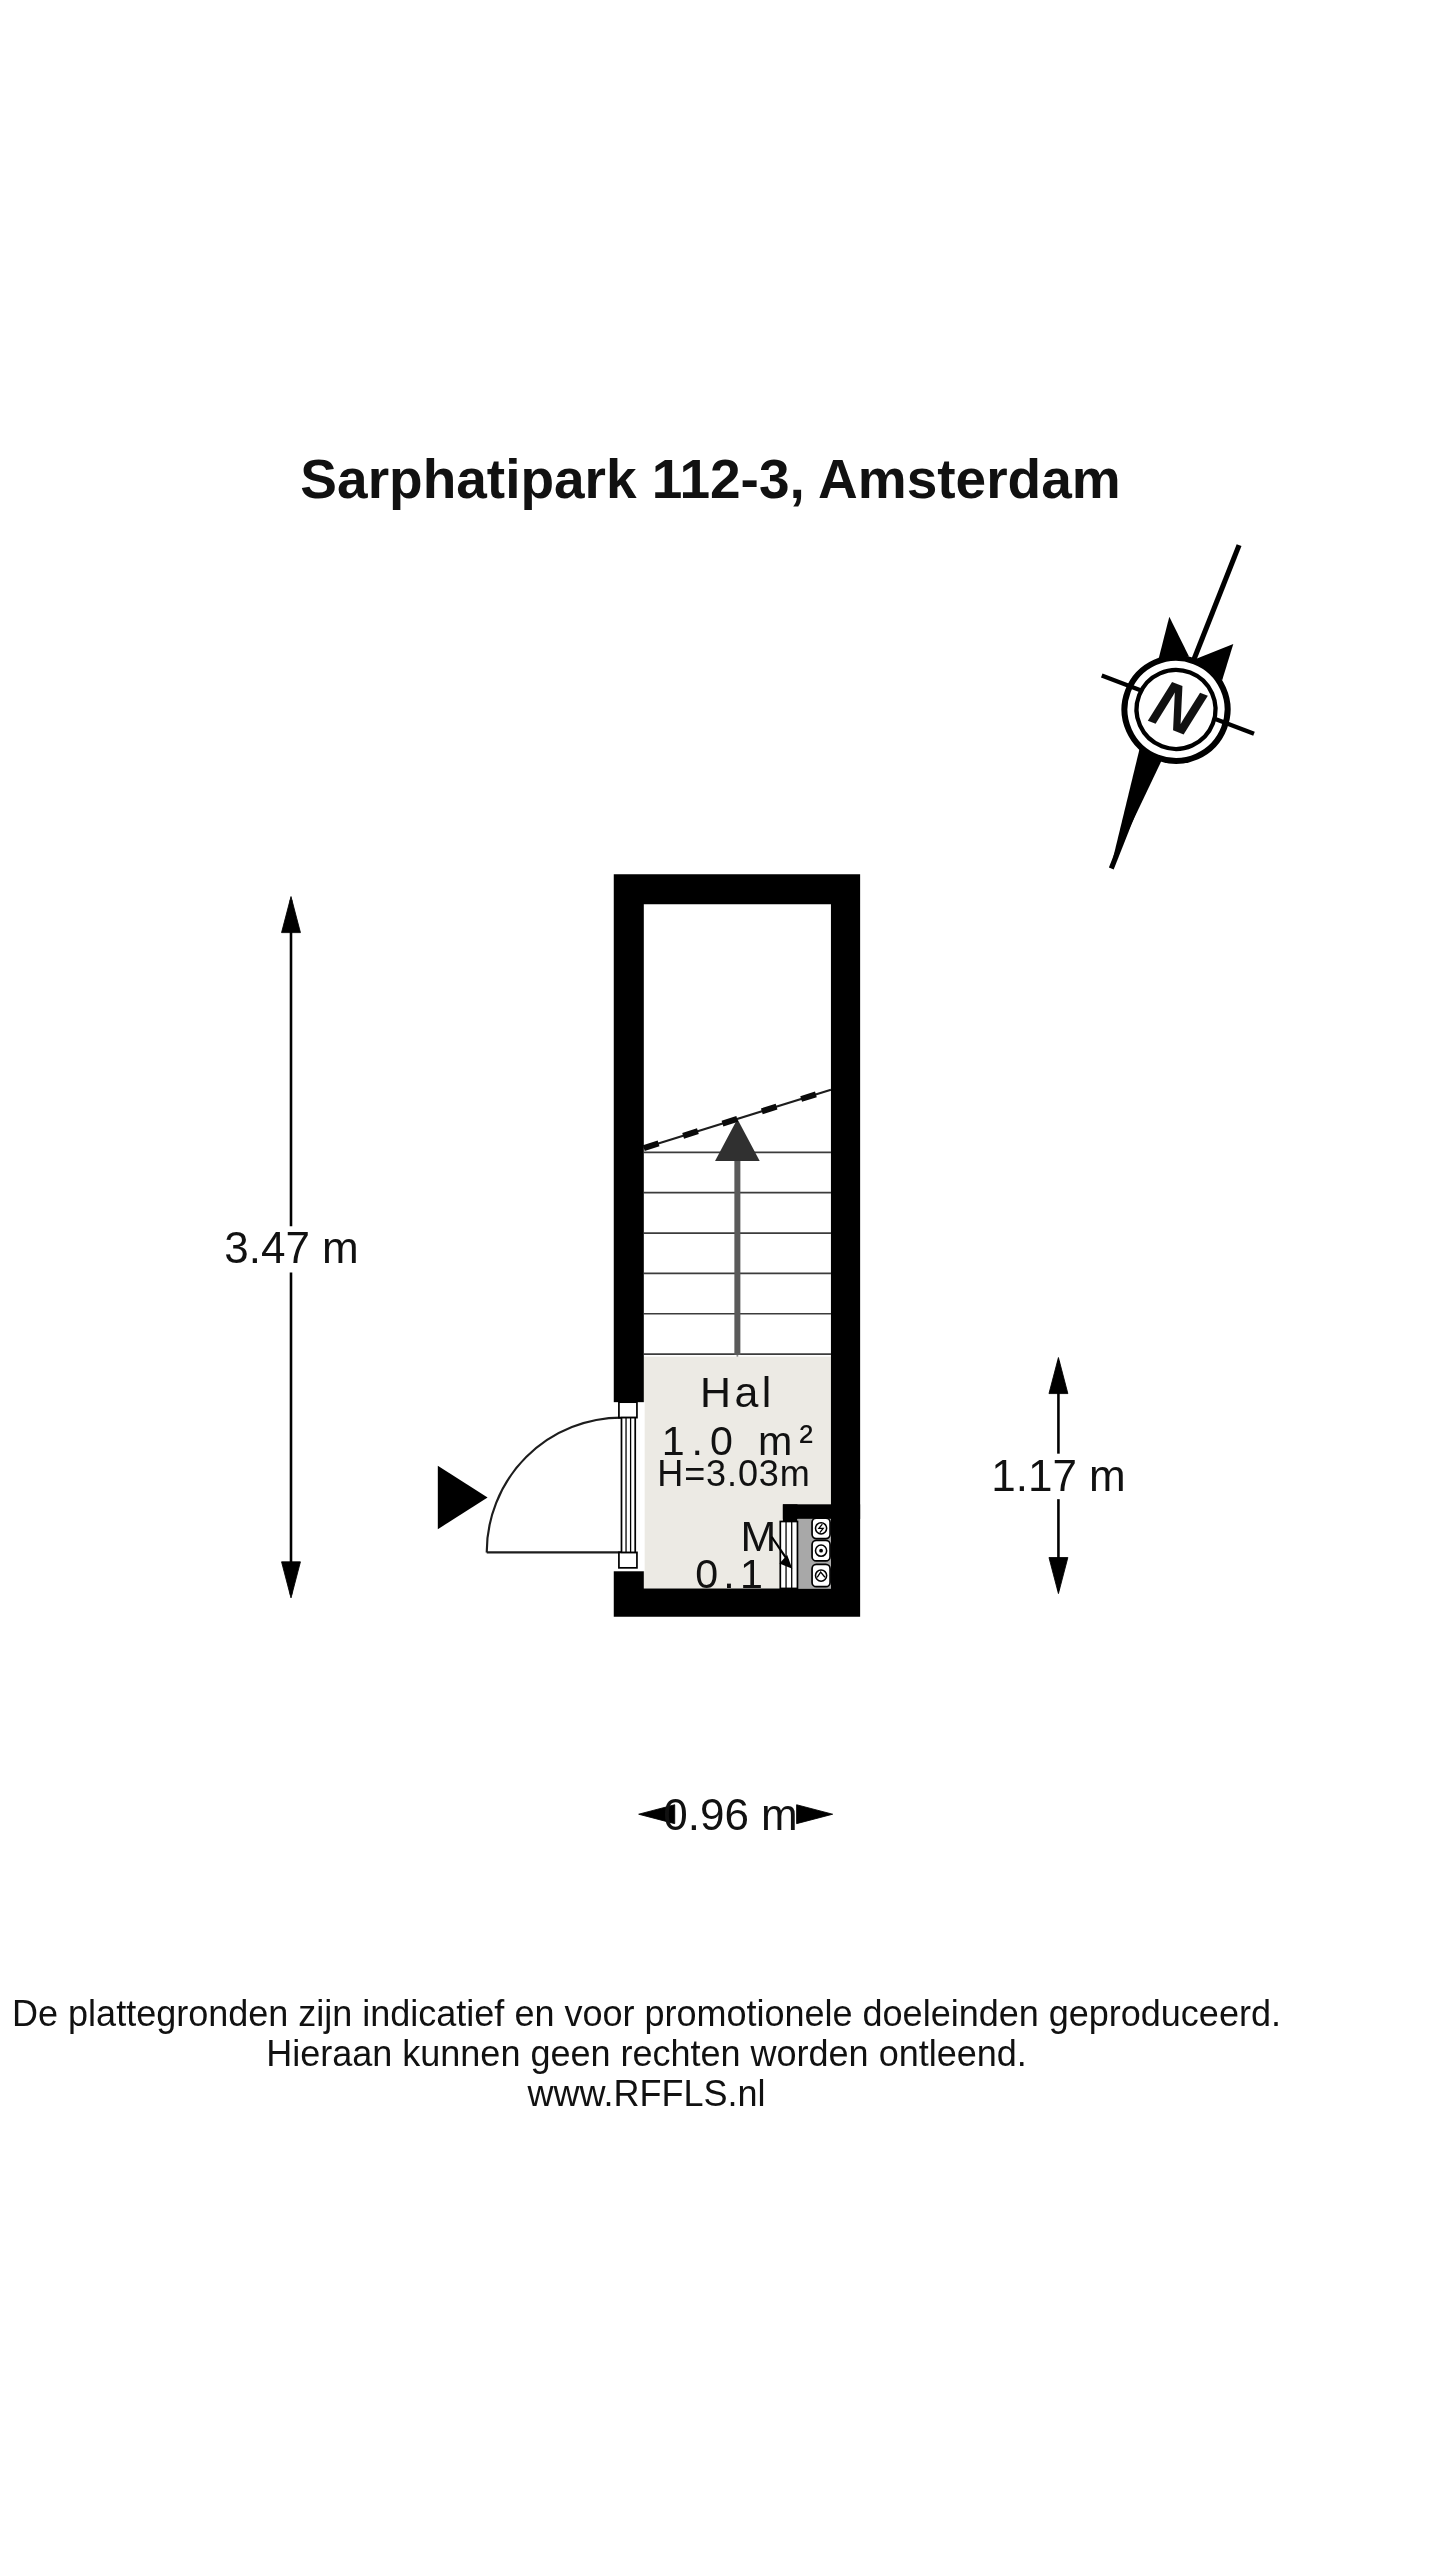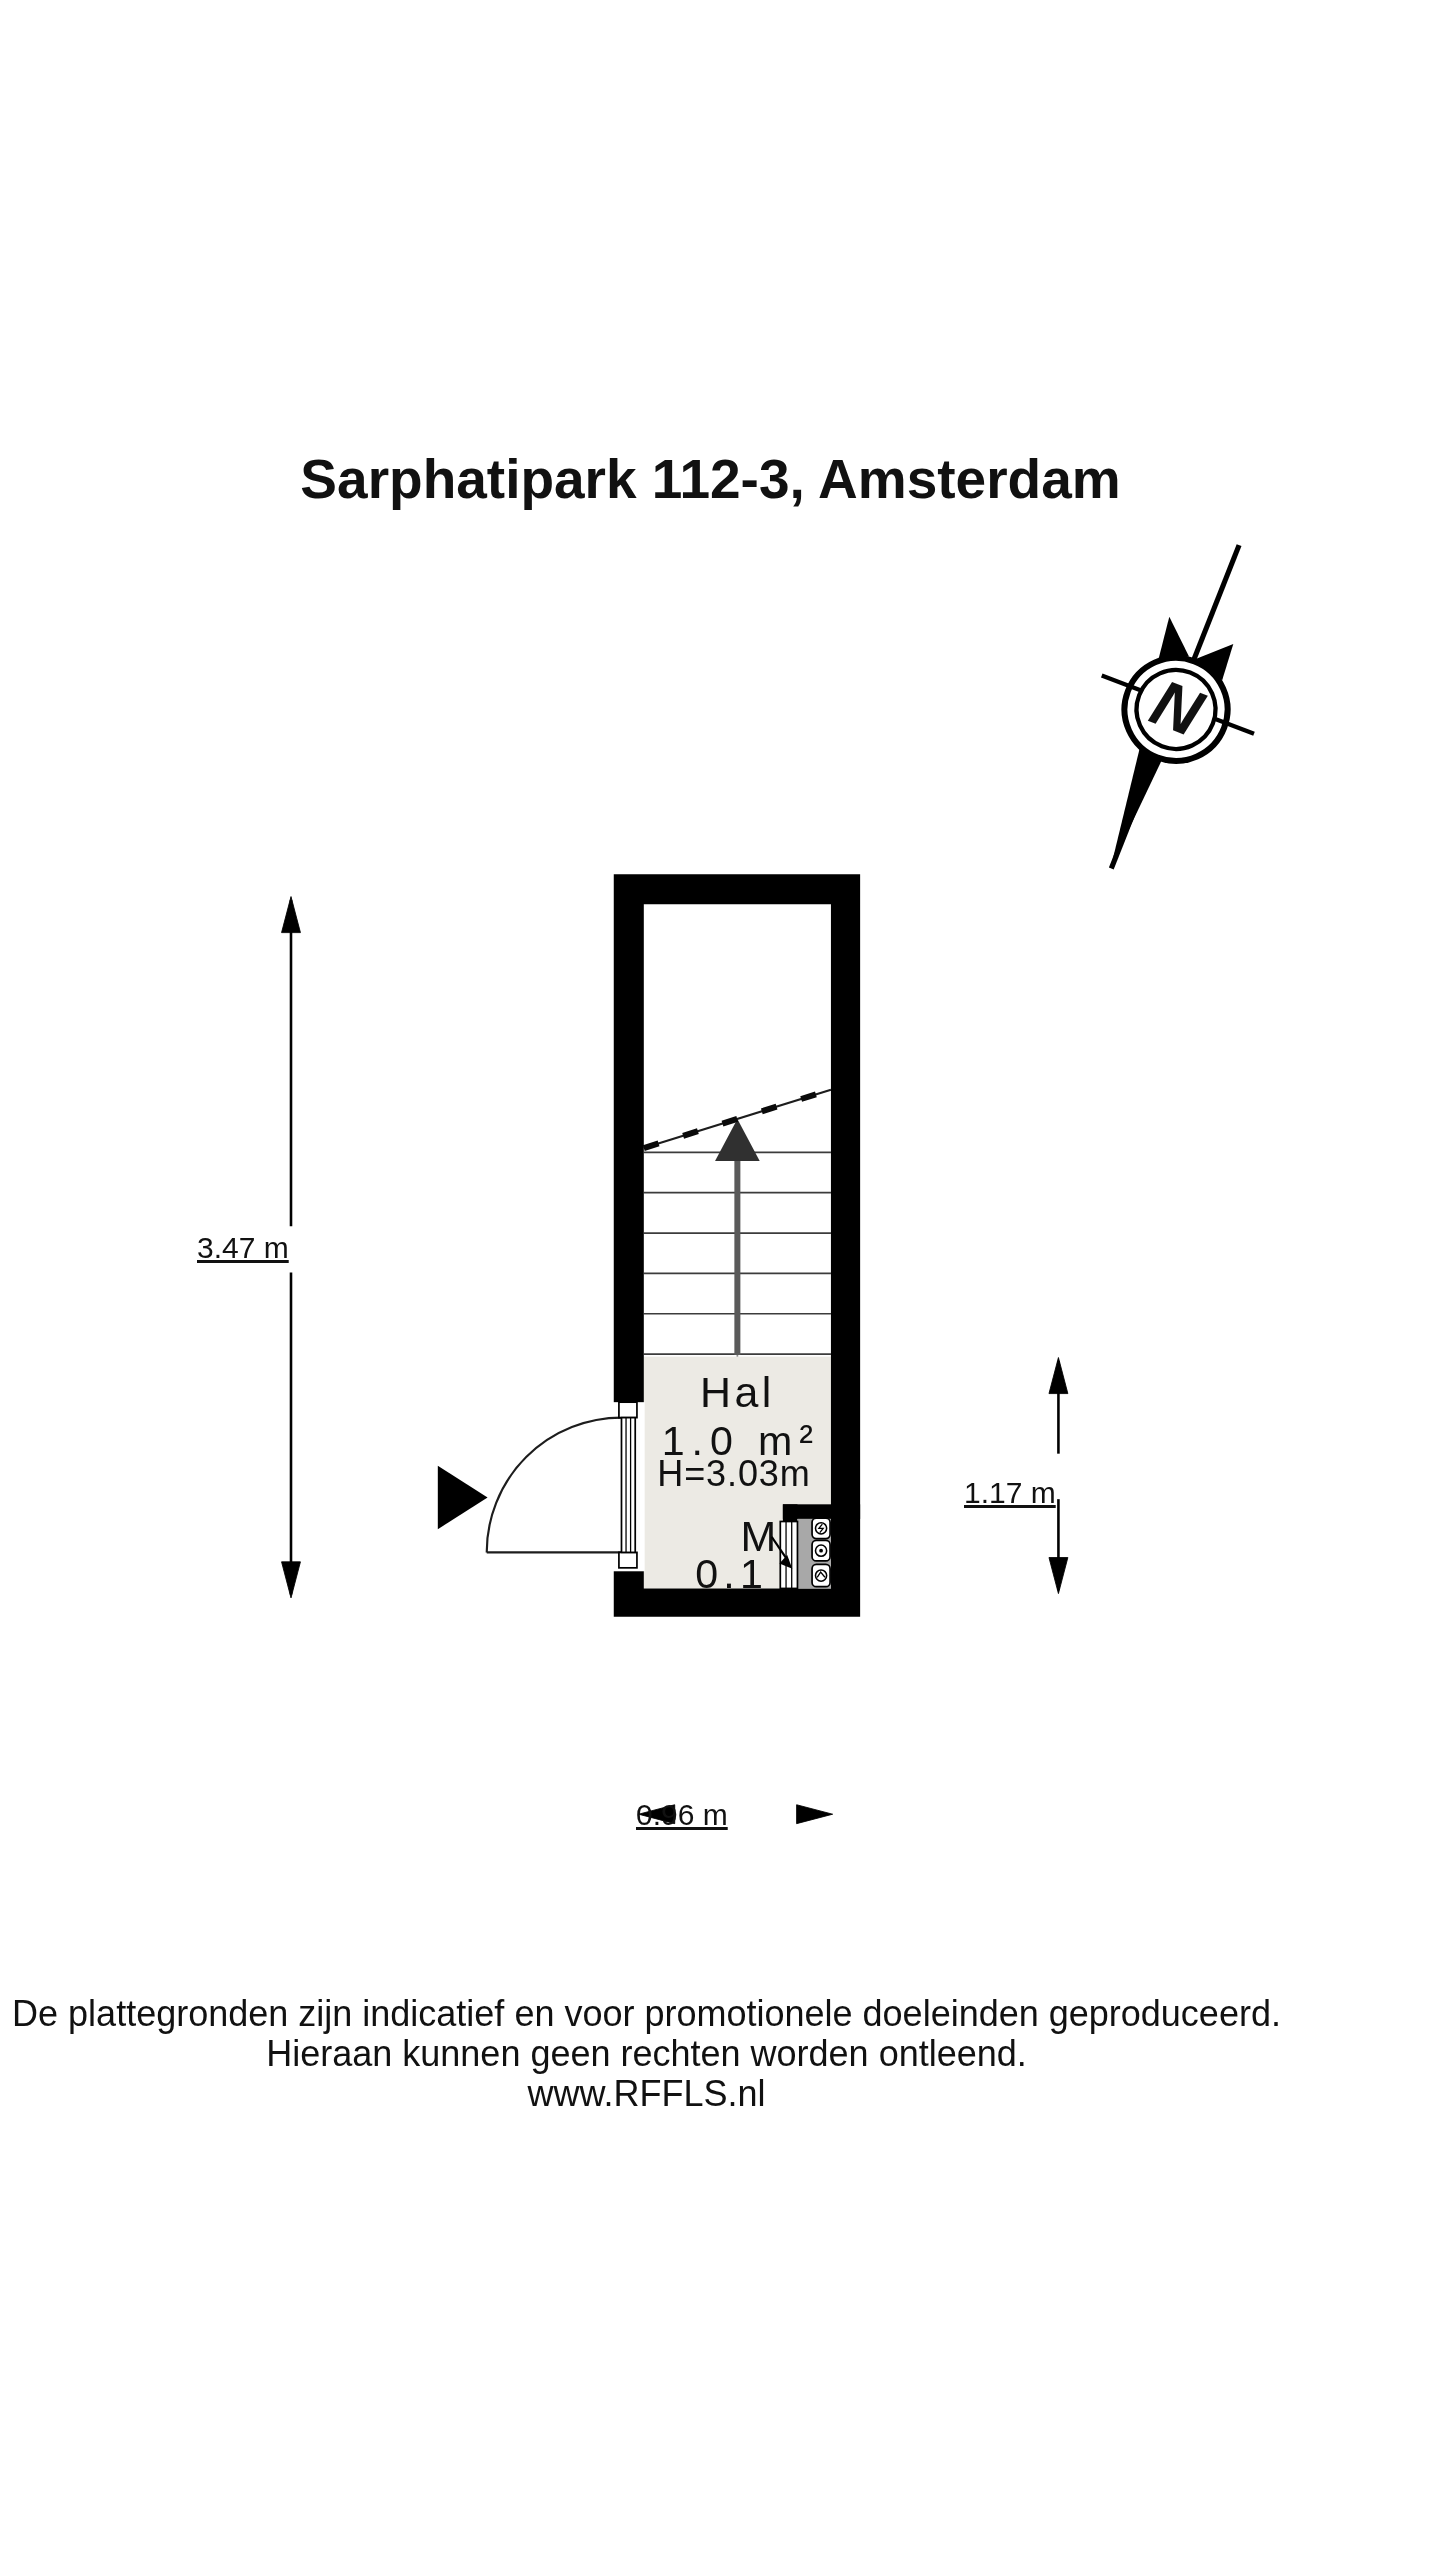--- a/index.html
+++ b/index.html
@@ -17,29 +17,29 @@
     text-align: center;
     font-weight: bold;
     font-size: 55px;
     line-height: 69px;
     color: #111111;
     letter-spacing: 0px;
     z-index: 4;
   }
   #plan-svg { top: 0; left: 0; z-index: 2; }
   .dim-label {
-    font-size: 30px;
+    font-size: 44px;
     color: #111111;
+    text-align: center;
     width: 189px;
     line-height: 41px;
     z-index: 4;
-    text-decoration: underline;
   }
   #dim-left-label  { top: 1227px; left: 197px; }
-  #dim-right-label { top: 1455px; left: 964px; margin-top: 17px; }
+  #dim-right-label { top: 1455px; left: 964px; }
   #dim-bottom-label{ top: 1794px; left: 636px; }
   #footer-block {
     top: 1994px; left: 0; width: 1293px;
     text-align: center;
     font-size: 36px;
     line-height: 40px;
     color: #111111;
     z-index: 4;
   }
   svg text {

